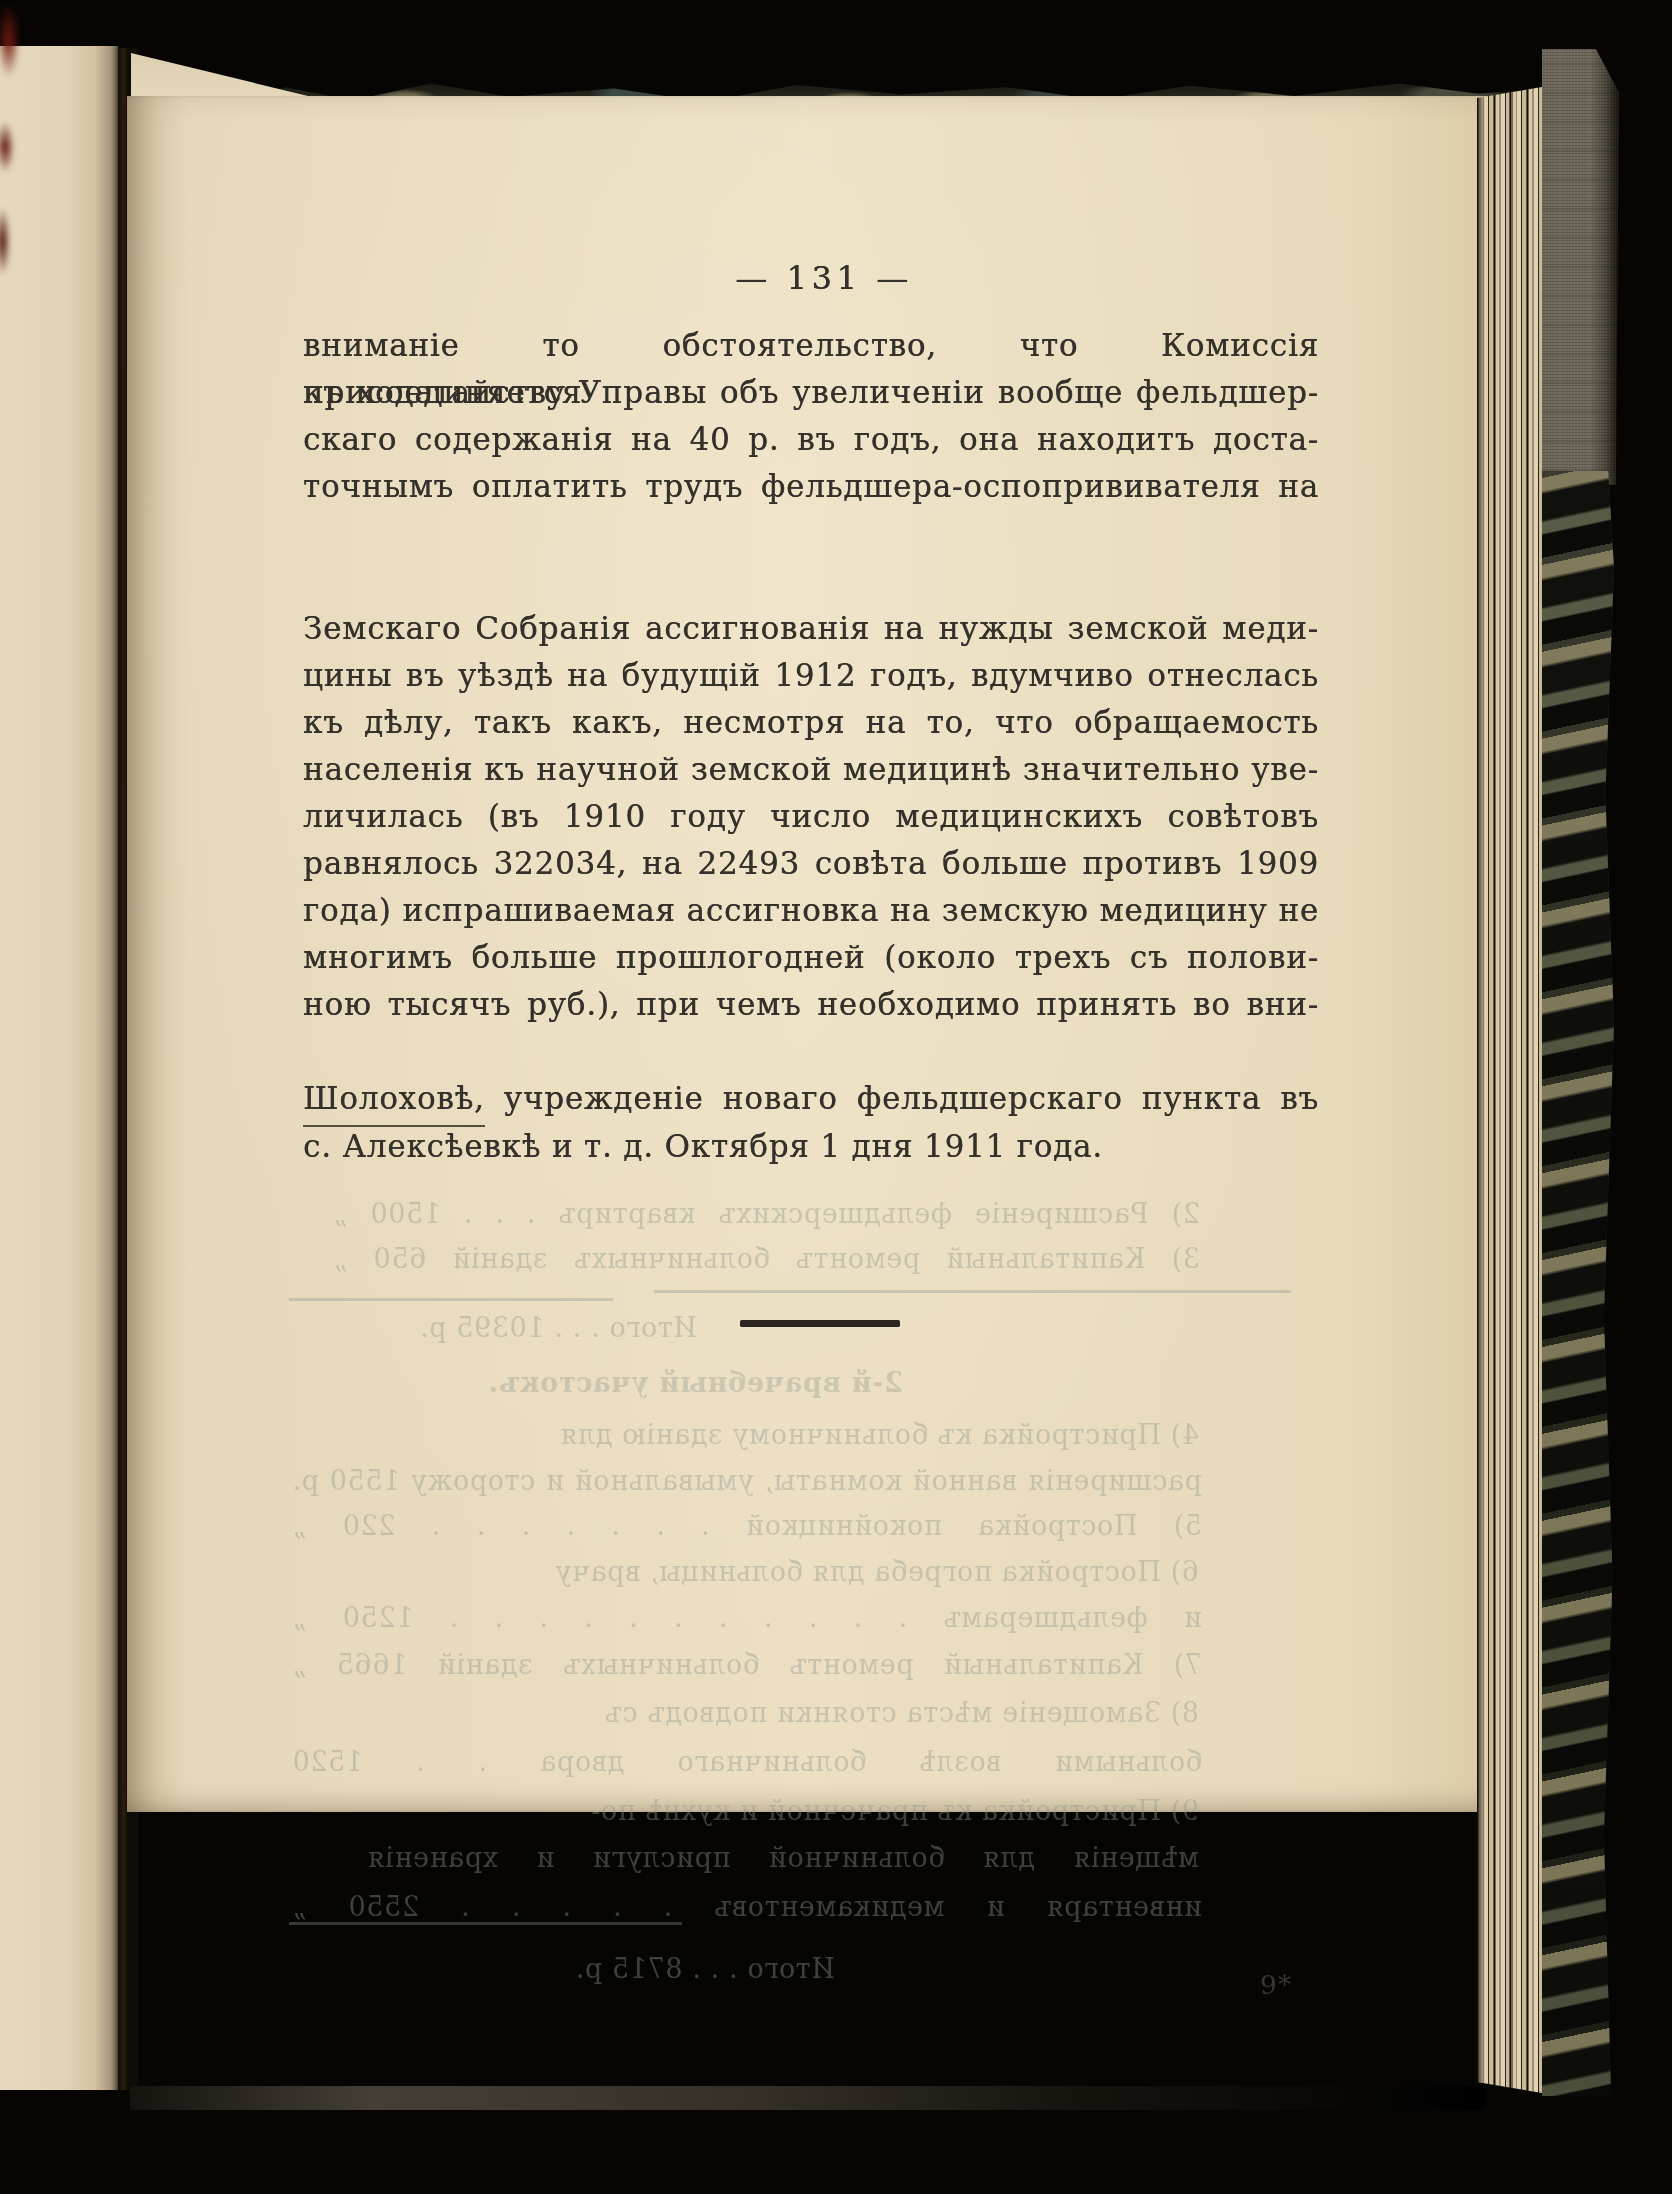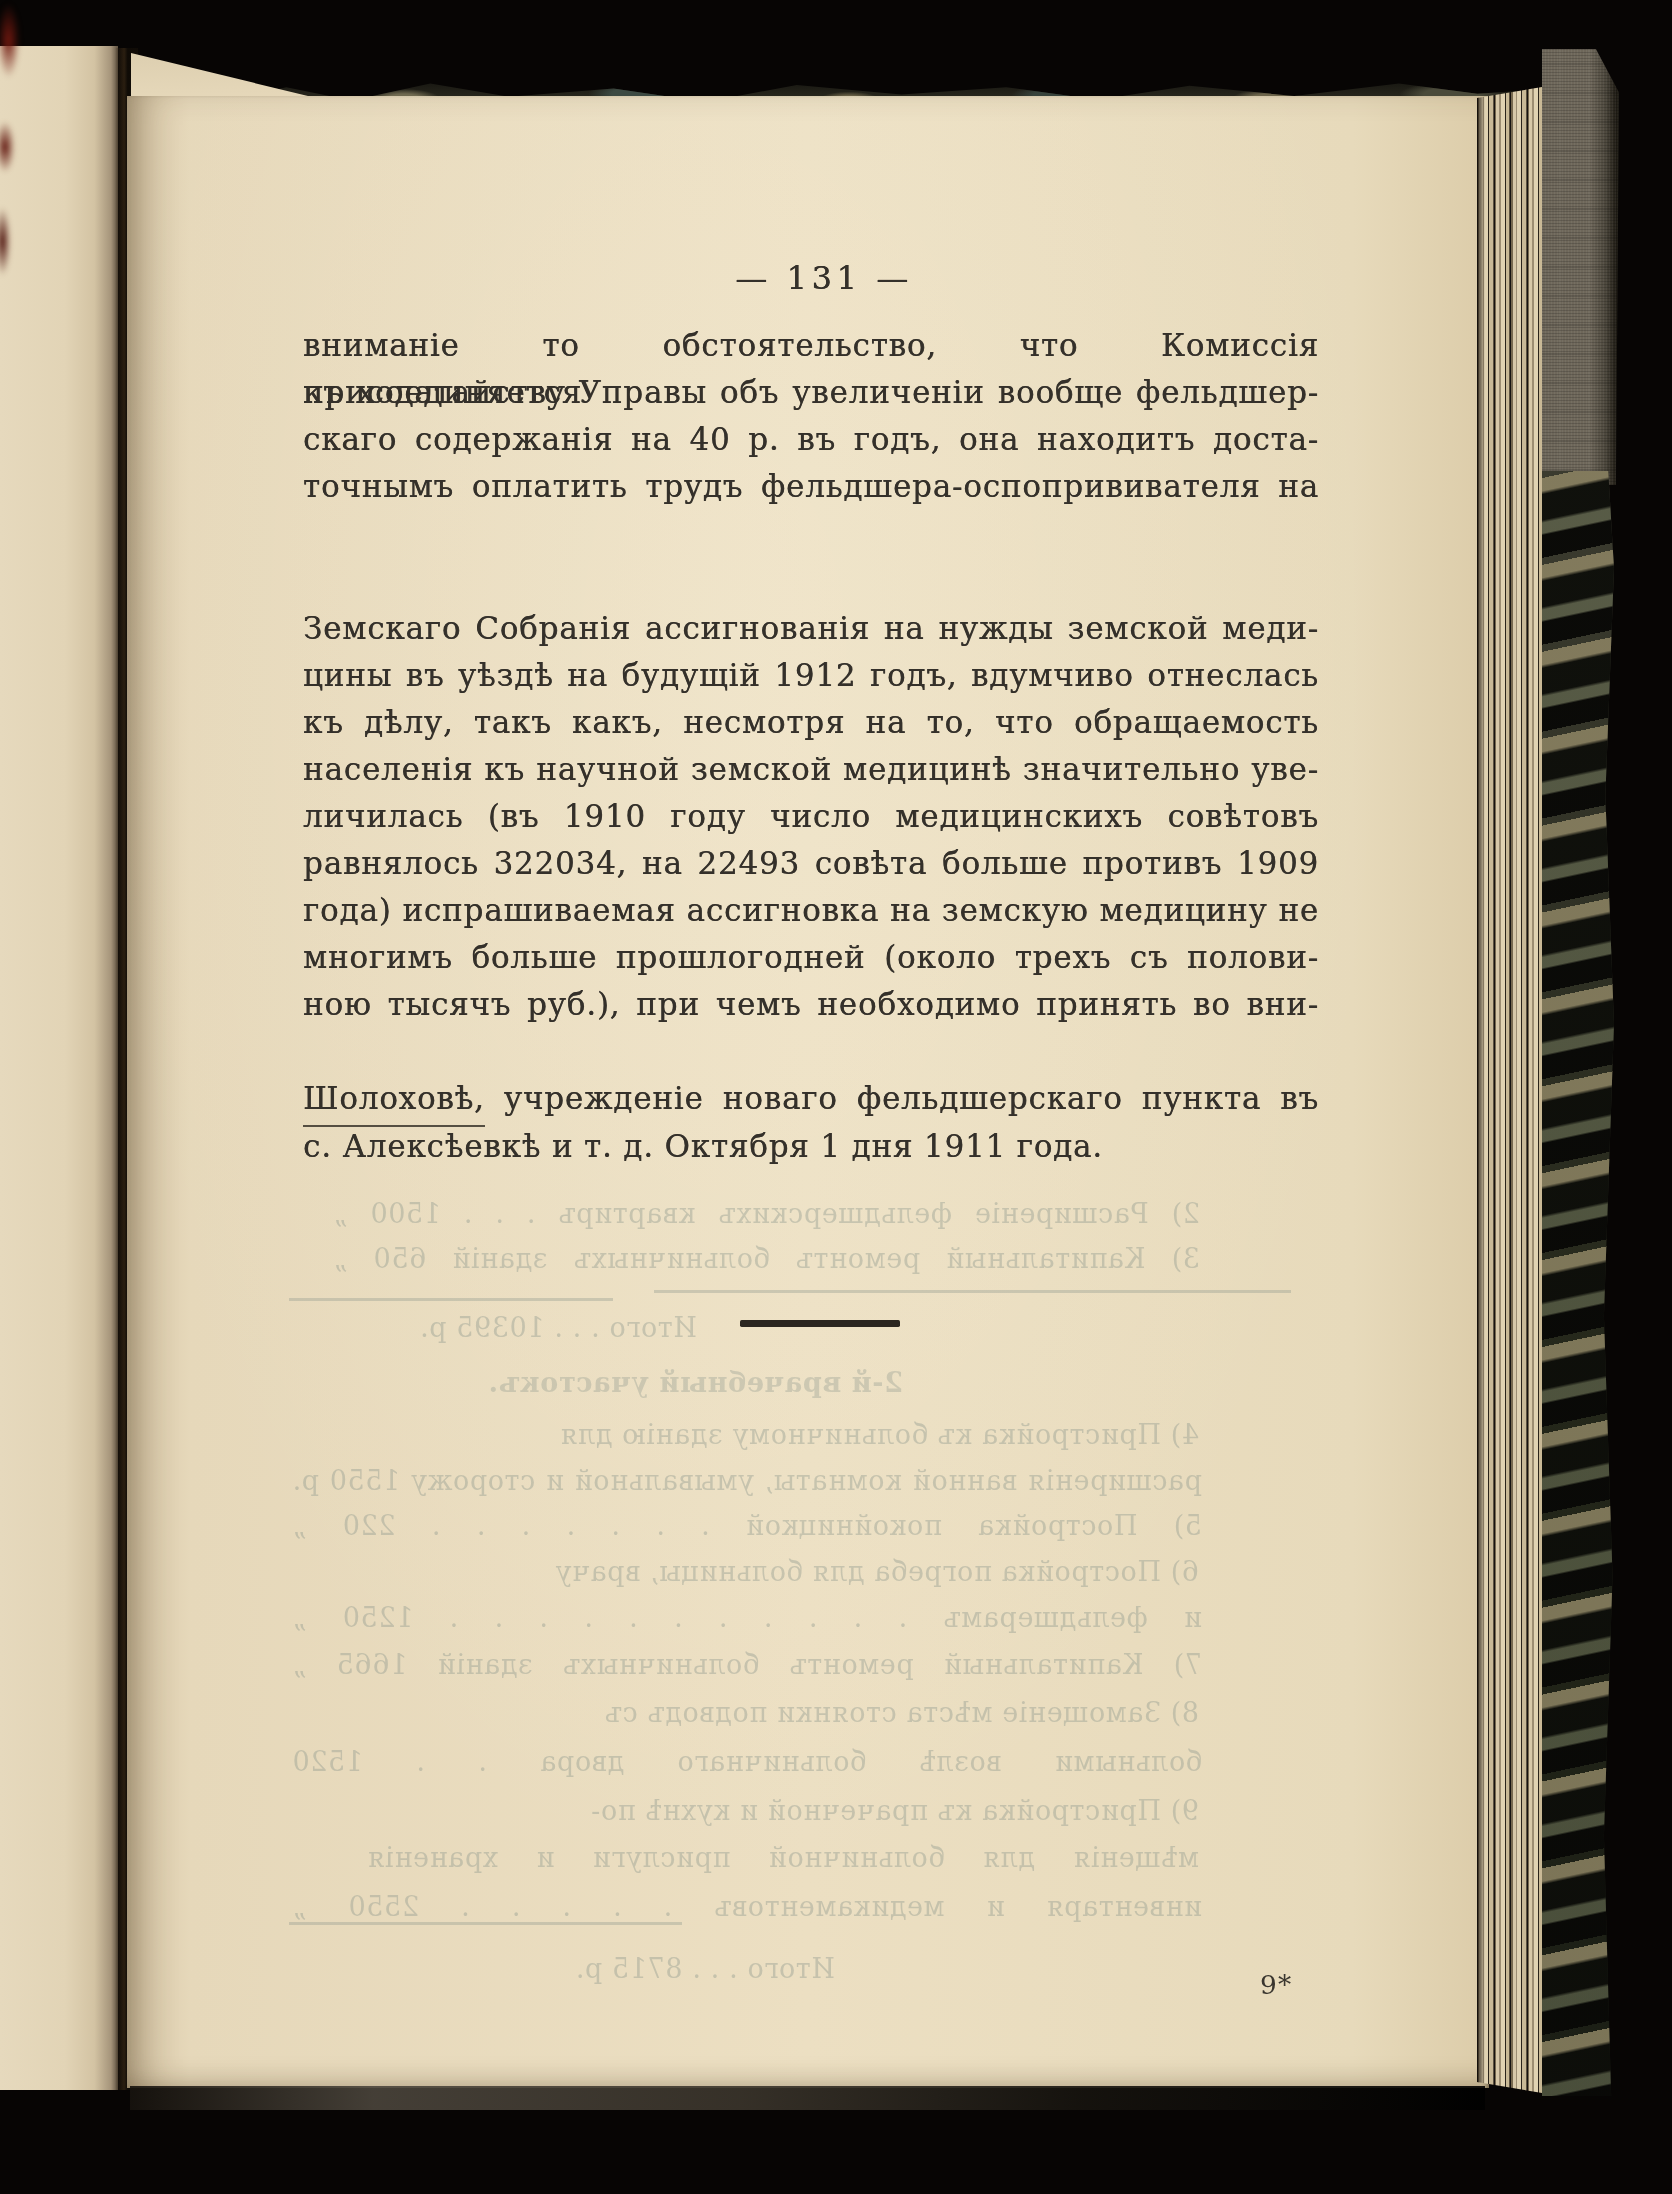--- a/index.html
+++ b/index.html
@@ -32,21 +32,21 @@
       radial-gradient(69px 17px at 30% 40%, #3d4a43 0 40%, transparent 75%),
       radial-gradient(46px 13.8px at 46% 60%, #756b4e 0 35%, transparent 70%),
       radial-gradient(63px 16px at 62% 45%, #37433c 0 40%, transparent 75%),
       radial-gradient(52px 15px at 78% 55%, #6d654b 0 35%, transparent 70%),
       radial-gradient(69px 17px at 92% 42%, #4a4a3a 0 40%, transparent 75%),
       linear-gradient(to bottom,#15140f 0,#2a291f 55%,#3a3628 100%);
     clip-path:polygon(0 46%,3% 22%,8% 58%,14% 12%,20% 48%,28% 26%,35% 62%,42% 16%,50% 42%,58% 22%,65% 56%,72% 18%,80% 46%,88% 12%,94% 40%,100% 26%,100% 100%,0 100%);
   }
 
   .page{
-    position:absolute;left:127px;top:96px;width:1362px;height:1992px;
+    position:absolute;left:127px;top:96px;width:1362px;height:1716px;
     background:
       radial-gradient(ellipse at 45% 28%, rgba(255,250,233,.22), rgba(255,250,233,0) 62%),
       linear-gradient(to right,#d6c6a6 0,#e6d8ba 63px,#ecdfc2 50%,#e7dabb 90%,#dccca9 100%),
       #e9dcc0;
     box-shadow:inset 26.4px 0 40px -19.5px rgba(66,46,22,.45), inset -4.6px 0 5.7px -2.9px rgba(50,38,18,.55),
                inset 0 -17px 29px -17px rgba(80,62,34,.35);
   }
   .page-top-wedge{
     position:absolute;left:131px;top:53px;width:178px;height:47px;
     background:linear-gradient(to bottom,#ddcfb0,#e6d8ba);

